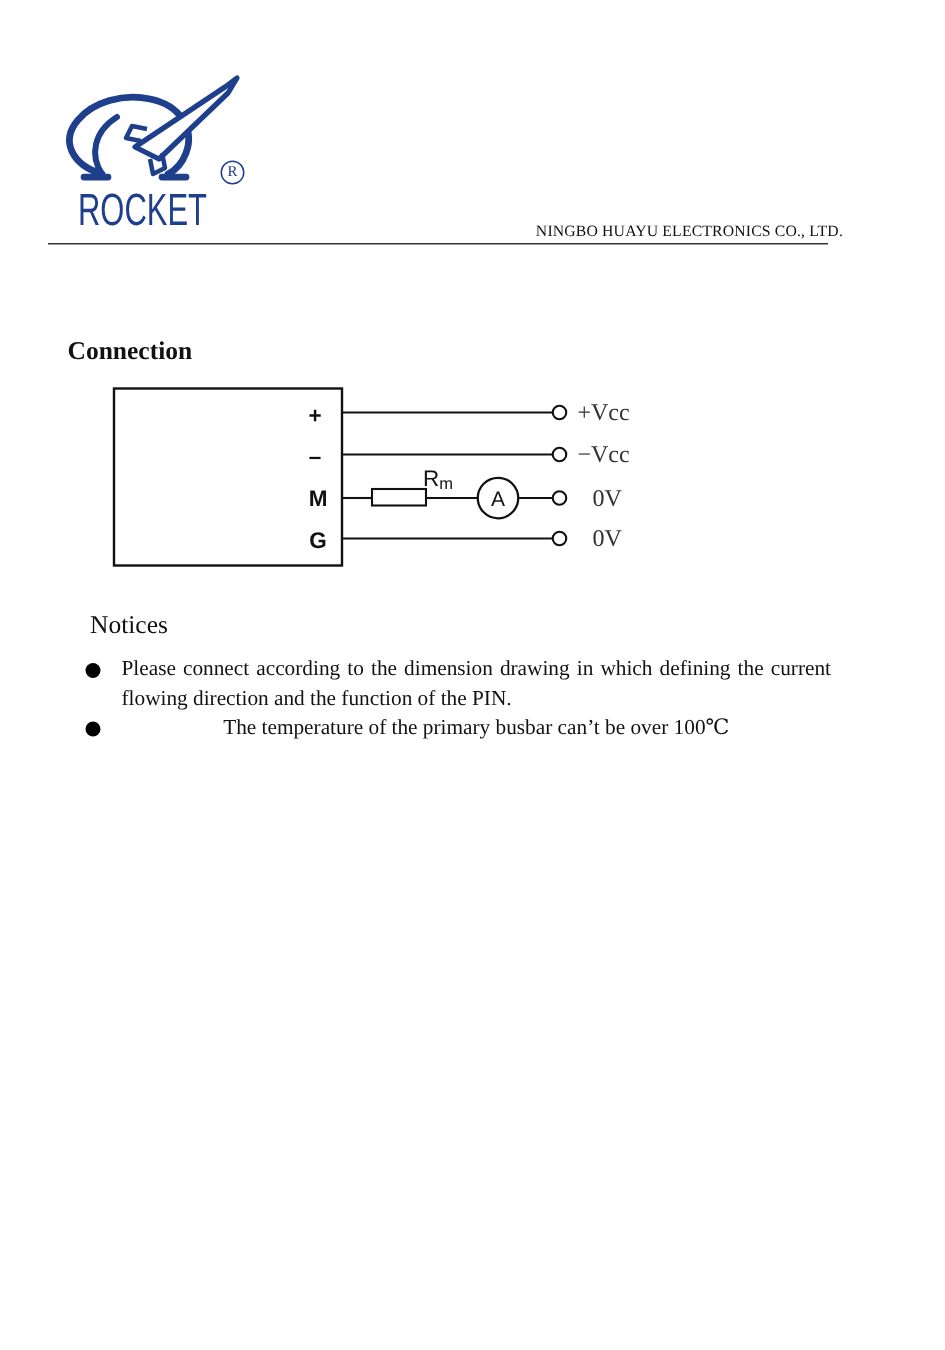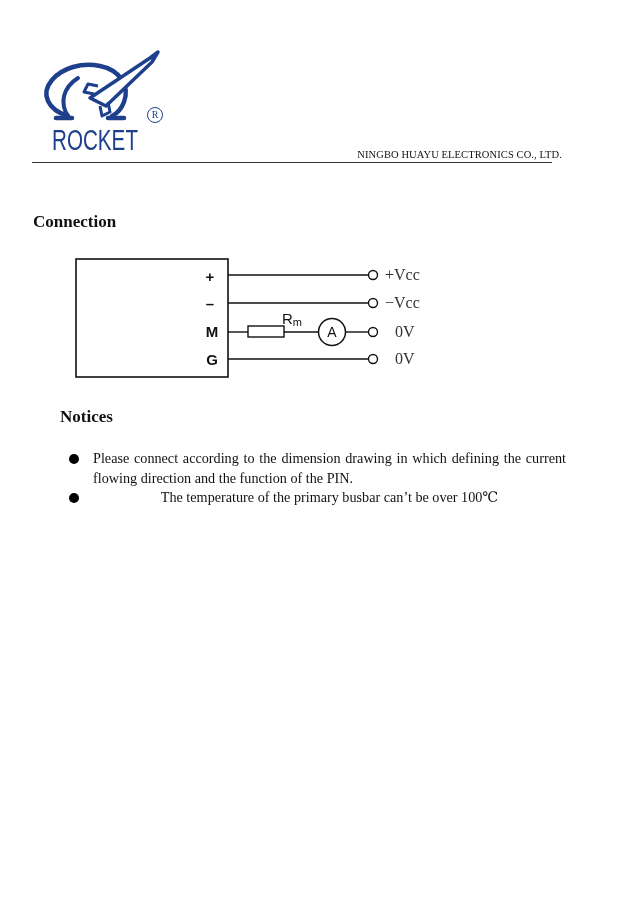--- a/index.html
+++ b/index.html
@@ -52,21 +52,21 @@
       width: 520px;
       height: 0;
       border-top: 1.3px solid #333;
     }
     .h-connection {
       position: absolute;
       left: 33px;
       top: 212px;
       font-size: 17px;
       font-weight: bold;
-      margin: 0;
+      margin: 12px;
     }
     .diagram {
       position: absolute;
       left: 70px;
       top: 252px;
       width: 370px;
       height: 132px;
     }
     .diagram svg { display: block; overflow: visible; }
     .pin-label {
@@ -91,29 +91,29 @@
     .ammeter-label {
       font-family: "Liberation Sans", "DejaVu Sans", sans-serif;
       font-size: 14px;
       fill: #111;
     }
     .h-notices {
       position: absolute;
       left: 60px;
       top: 407px;
       font-size: 17px;
-      font-weight: bold;
+      font-weight: normal;
       margin: 0;
     }
     .notice-list {
       position: absolute;
       left: 55px;
       top: 437px;
       width: 499px;
-      margin: 12px;
+      margin: 0;
       padding: 0;
       list-style: none;
     }
     .notice-item {
       position: relative;
       padding-left: 26px;
       font-size: 14.2px;
       line-height: 19.5px;
       text-align: justify;
     }

